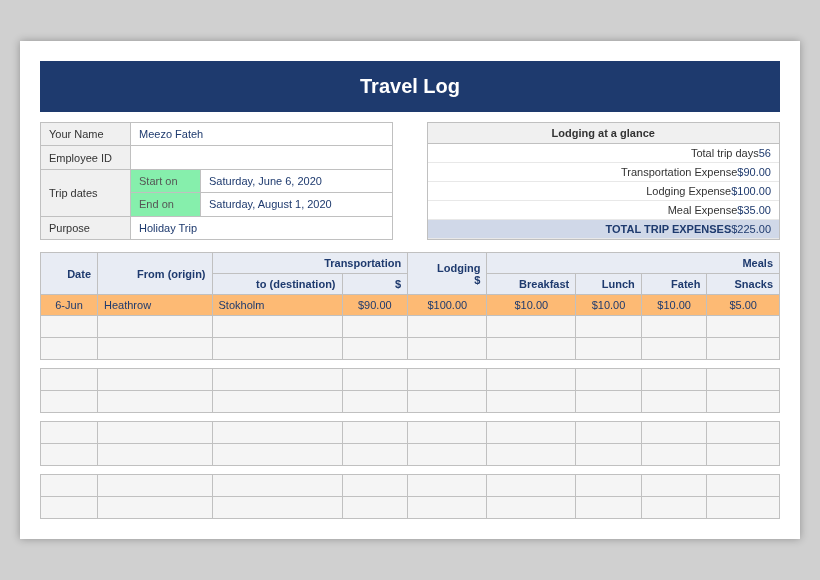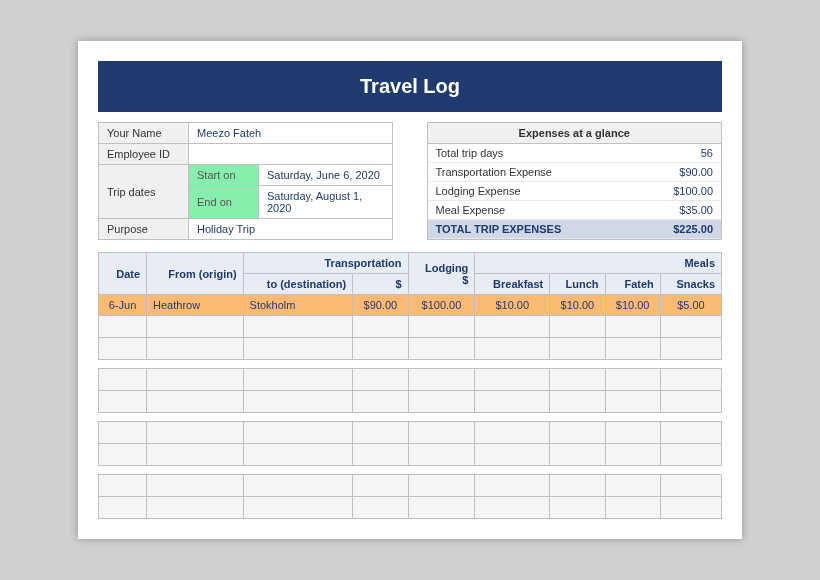--- a/index.html
+++ b/index.html
@@ -7,21 +7,21 @@
       background: #d0d0d0;
       display: flex;
       justify-content: center;
       align-items: center;
       min-height: 100vh;
       font-family: Arial, sans-serif;
       font-size: 11px;
     }
     .page {
       background: #fff;
-      width: 664px;
+      width: 780px;
       padding: 20px;
       box-shadow: 0 0 8px rgba(0,0,0,0.3);
     }
     .header {
       background: #1e3a6e;
       color: #fff;
       text-align: center;
       padding: 14px;
       font-size: 20px;
       font-weight: bold;
@@ -62,36 +62,36 @@
     .expenses-title {
       background: #f0f0f0;
       text-align: center;
       padding: 4px;
       font-weight: bold;
       border-bottom: 1px solid #c0c0c0;
       color: #333;
     }
     .expenses-row {
       display: flex;
-      justify-content: space-between;
+      justify-content: flex-end;
       padding: 3px 8px;
       border-bottom: 1px solid #e8e8e8;
       color: #333;
     }
     .expenses-row.total {
       background: #d0d8e8;
       font-weight: bold;
       color: #1e3a6e;
     }
     .expenses-row .exp-val {
       color: #1e3a6e;
       font-weight: normal;
     }
     .expenses-row.total .exp-val {
-      font-weight: bold;
+      font-weight: normal;
     }
 
     
     .log-table {
       width: 100%;
       border-collapse: collapse;
       margin-top: 4px;
     }
     .log-table th, .log-table td {
       border: 1px solid #c0c0c0;
@@ -153,21 +153,21 @@
         <td class="value">Saturday, August 1, 2020</td>
       </tr>
       <tr>
         <td class="label">Purpose</td>
         <td class="value" colspan="2">Holiday Trip</td>
       </tr>
     </tbody>
       </table>
 
     <div class="expenses-box">
-      <div class="expenses-title">Expenses at a glance</div>
+      <div class="expenses-title">Lodging at a glance</div>
       <div class="expenses-row">
         <span>Total trip days</span>
         <span class="exp-val">56</span>
       </div>
       <div class="expenses-row">
         <span>Transportation Expense</span>
         <span class="exp-val">$90.00</span>
       </div>
       <div class="expenses-row">
         <span>Lodging Expense</span>

